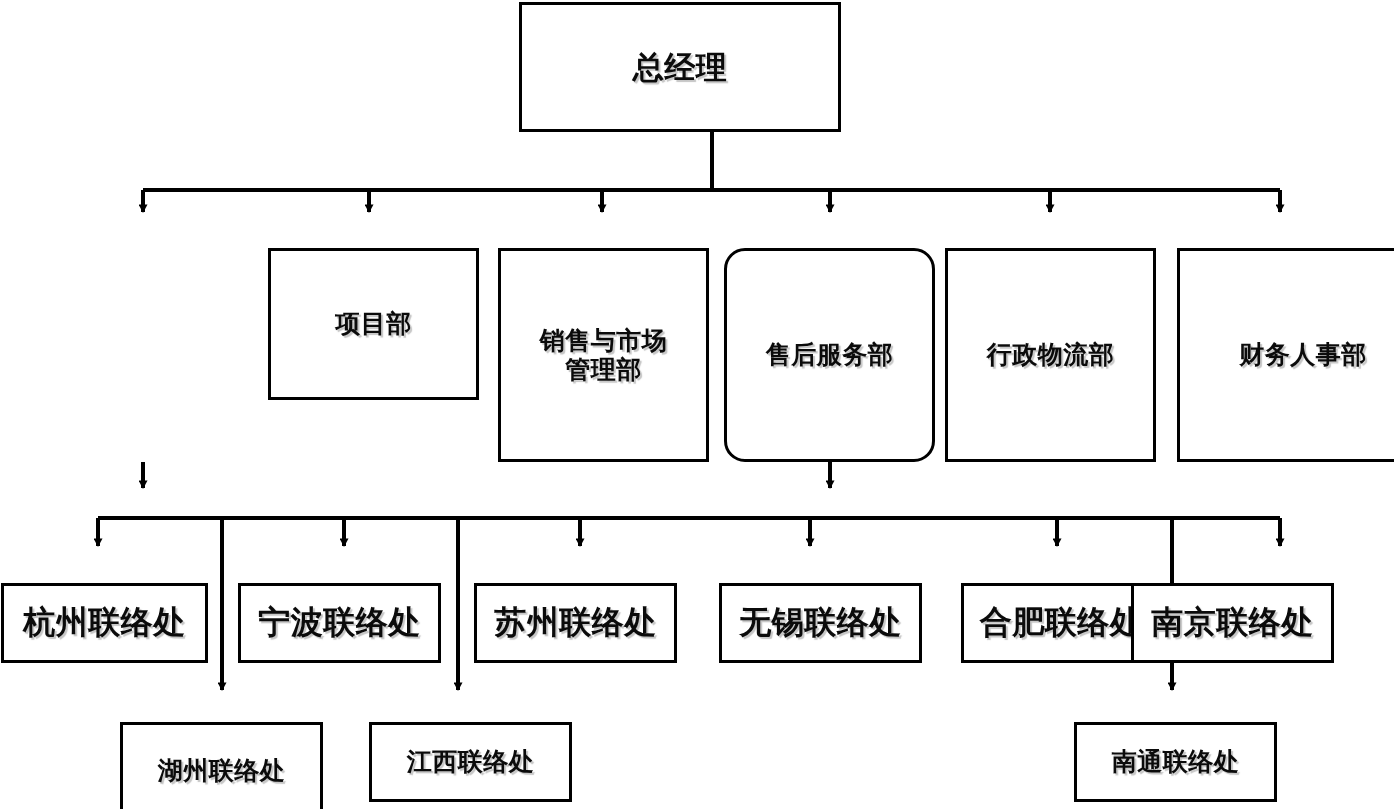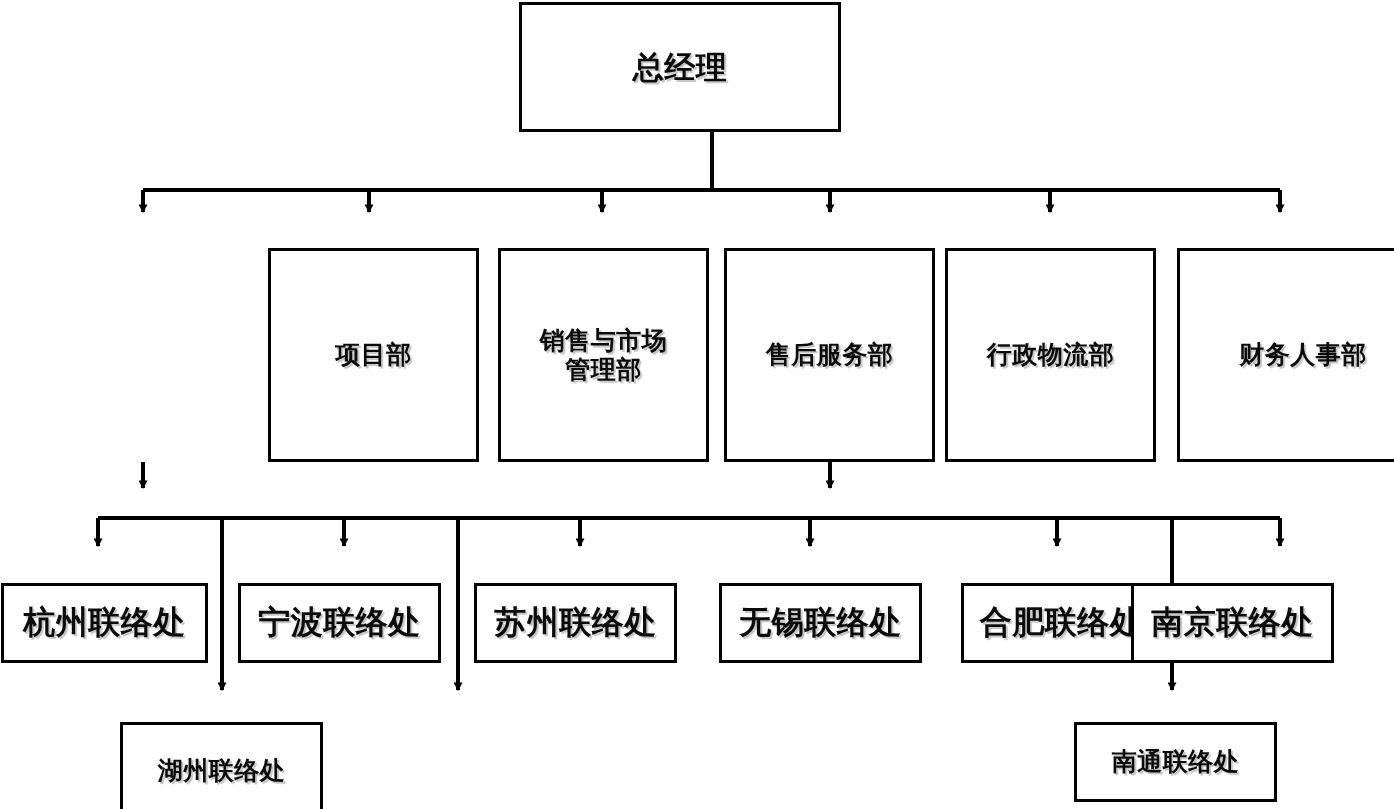--- a/index.html
+++ b/index.html
@@ -89,28 +89,28 @@
       <path d="M 222 518 L 222 690" marker-end="url(#arrowhead)"></path>
       <path d="M 458 518 L 458 690" marker-end="url(#arrowhead)"></path>
       <path d="M 1172 518 L 1172 690" marker-end="url(#arrowhead)"></path>
     </g>
   </svg>
 
   <div class="node lvl-root" style="left:519px; top:2px; width:322px; height:130px;">
     <span class="node-label">总经理</span>
   </div>
 
-  <div class="node lvl-dept" style="left:268px; top:248px; width:211px; height:214px;">
+  <div class="node lvl-dept" style="left:268px; top:248px; width:211px; height:152px;">
     <span class="node-label">项目部</span>
   </div>
   <div class="node lvl-dept" style="left:498px; top:248px; width:211px; height:214px;">
     <span class="node-label">销售与市场
 管理部</span>
   </div>
-  <div class="node lvl-dept" style="left:724px; top:248px; width:211px; height:214px;">
+  <div class="node lvl-dept" style="left:724px; top:248px; width:211px; height:214px;border-radius:21px;">
     <span class="node-label">售后服务部</span>
   </div>
   <div class="node lvl-dept" style="left:945px; top:248px; width:211px; height:214px;">
     <span class="node-label">行政物流部</span>
   </div>
   <div class="node lvl-dept" style="left:1177px; top:248px; width:252px; height:214px;">
     <span class="node-label">财务人事部</span>
   </div>
 
   <div class="node lvl-office" style="left:1px; top:583px; width:207px; height:80px;">
@@ -128,17 +128,20 @@
   <div class="node lvl-office" style="left:961px; top:583px; width:200px; height:80px;">
     <span class="node-label">合肥联络处</span>
   </div>
   <div class="node lvl-office" style="left:1131px; top:583px; width:203px; height:80px;">
     <span class="node-label">南京联络处</span>
   </div>
 
   <div class="node lvl-office2" style="left:120px; top:722px; width:203px; height:97px;">
     <span class="node-label">湖州联络处</span>
   </div>
+  <div class="node lvl-office2" style="left:369px; top:722px; width:203px; height:80px;">
+    <span class="node-label">江西联络处</span>
+  </div>
   <div class="node lvl-office2" style="left:1074px; top:722px; width:203px; height:80px;">
     <span class="node-label">南通联络处</span>
   </div>
 
 </div>
 
 </body></html>

